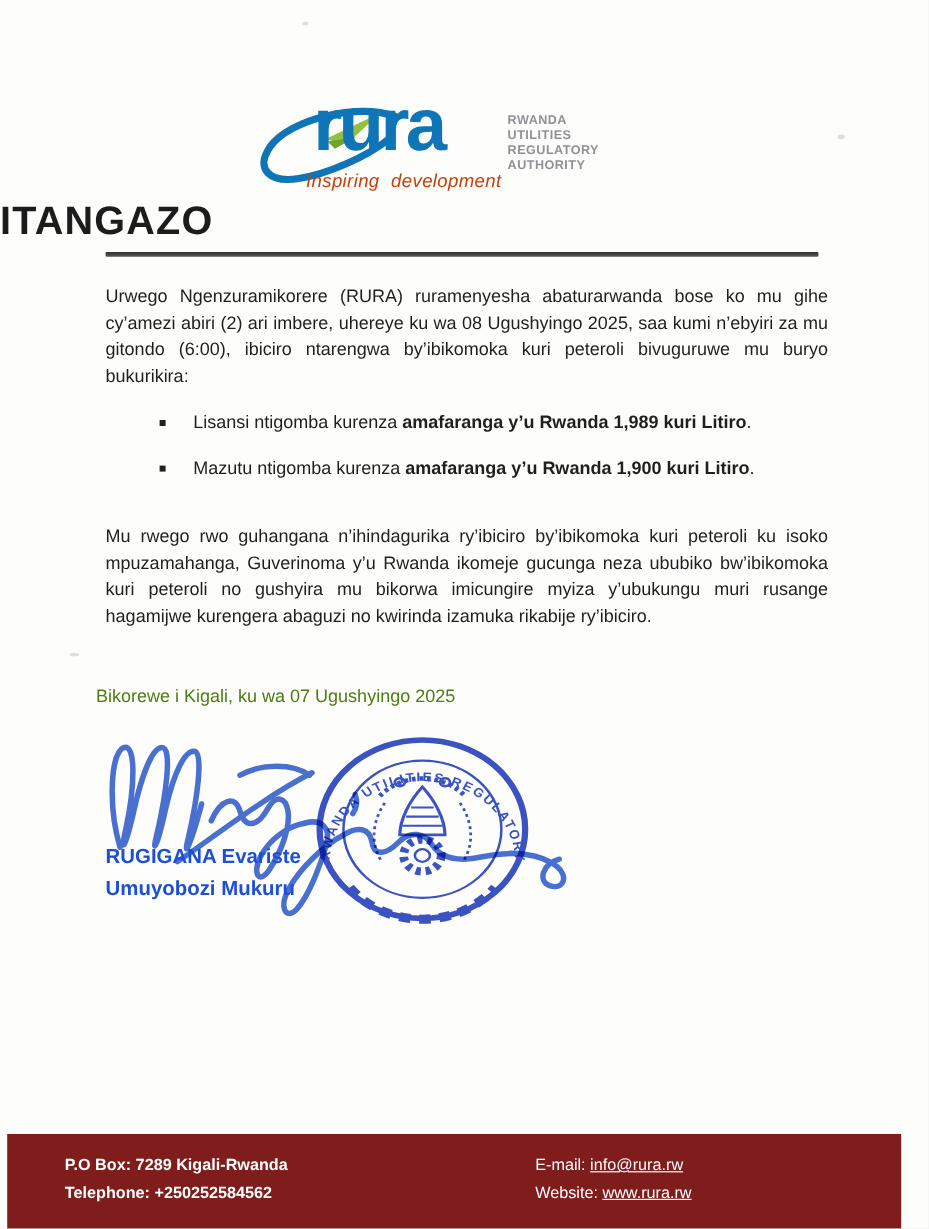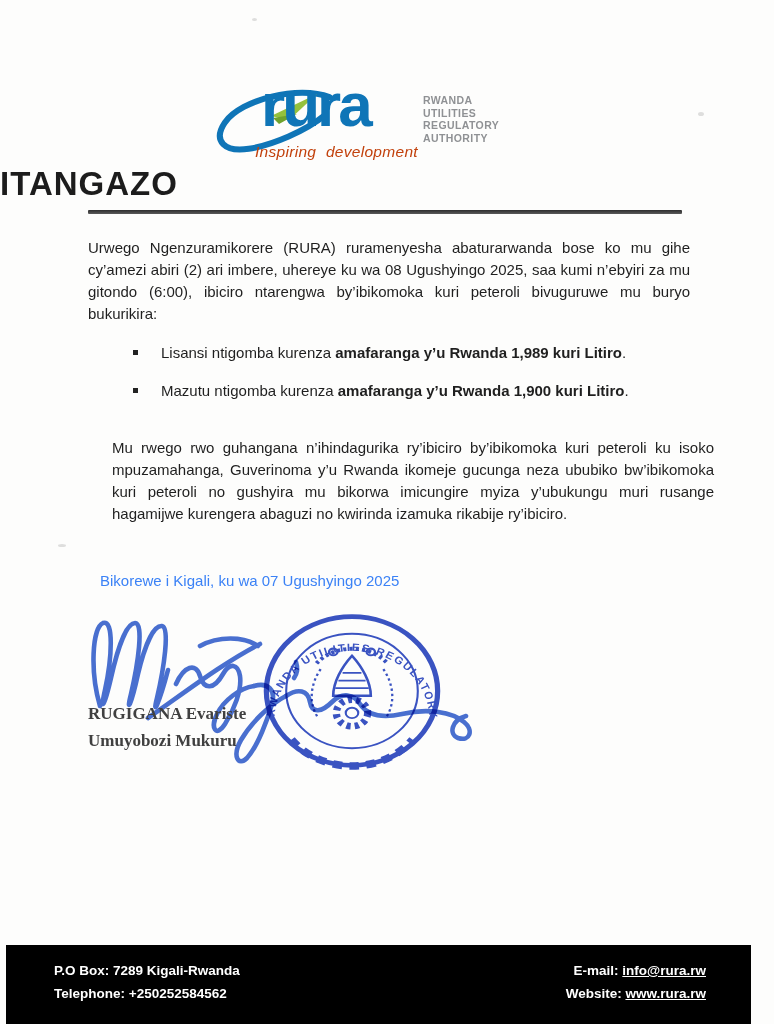--- a/index.html
+++ b/index.html
@@ -43,47 +43,47 @@
   }
   .title-rule {
     position: absolute; left: 88px; top: 210px; width: 594px; height: 4px;
     background: linear-gradient(#2e2e2e, #5a5a5a);
     border-radius: 1px;
   }
 
   
   .body-text { position: absolute; left: 88px; width: 602px; font-size: 15px; line-height: 22px; color: #1f1f1f; text-align: justify; }
   .p1 { top: 237px; }
-  .p2 { top: 437px; margin-left: 24px; }
+  .p2 { top: 437px; }
   .bullets { position: absolute; left: 133px; width: 557px; top: 344px; list-style: none; }
   .bullets li { position: relative; padding-left: 28px; margin-bottom: 21px; font-size: 15px; color: #1f1f1f; }
   .bullets li .marker {
     position: absolute; left: 0; top: 6px;
     width: 5px; height: 5px; background: #222;
   }
   .bullets .bold-seg { font-weight: 700; margin-top: 12px; }
-  .dateline { position: absolute; left: 100px; top: 572px; font-size: 15px; color: #3b82f6; }
+  .dateline { position: absolute; left: 80px; top: 572px; font-size: 15px; color: #4d7c0f; }
 
   
   .signature-svg { position: absolute; left: 84px; top: 610px; width: 420px; height: 160px; }
   .stamp-svg { position: absolute; left: 258px; top: 610px; width: 188px; height: 162px; opacity: 0.93; mix-blend-mode: multiply; }
   .signatory {
     position: absolute; left: 88px; top: 700px;
-    font-size: 17px; font-weight: 700; color: #404040; line-height: 27px; font-family: Liberation Serif, serif;
+    font-size: 17px; font-weight: 700; color: #1d4ed8; line-height: 27px;
   }
   .signatory div { white-space: nowrap; }
 
   
   .footer-bar {
     position: absolute; left: 6px; top: 945px; width: 745px; height: 79px;
-    background: #000000;
+    background: #7f1d1d;
     color: #ffffff;
   }
   .footer-left { position: absolute; left: 48px; top: 14px; font-size: 13.5px; font-weight: 700; line-height: 23px; }
-  .footer-right { position: absolute; left: 440px; top: 14px; width: 260px; font-size: 13.5px; font-weight: 700; line-height: 23px; text-align: right; }
+  .footer-right { position: absolute; left: 440px; top: 14px; width: 260px; font-size: 13.5px; font-weight: 400; line-height: 23px; text-align: left; }
   .footer-link { color: #ffffff; text-decoration: underline; cursor: pointer; }
 
   
   .speck { position: absolute; background: #b9b9b9; opacity: 0.45; border-radius: 50%; }
 </style>
 </head>
 <body>
 
 <div class="page">
 

